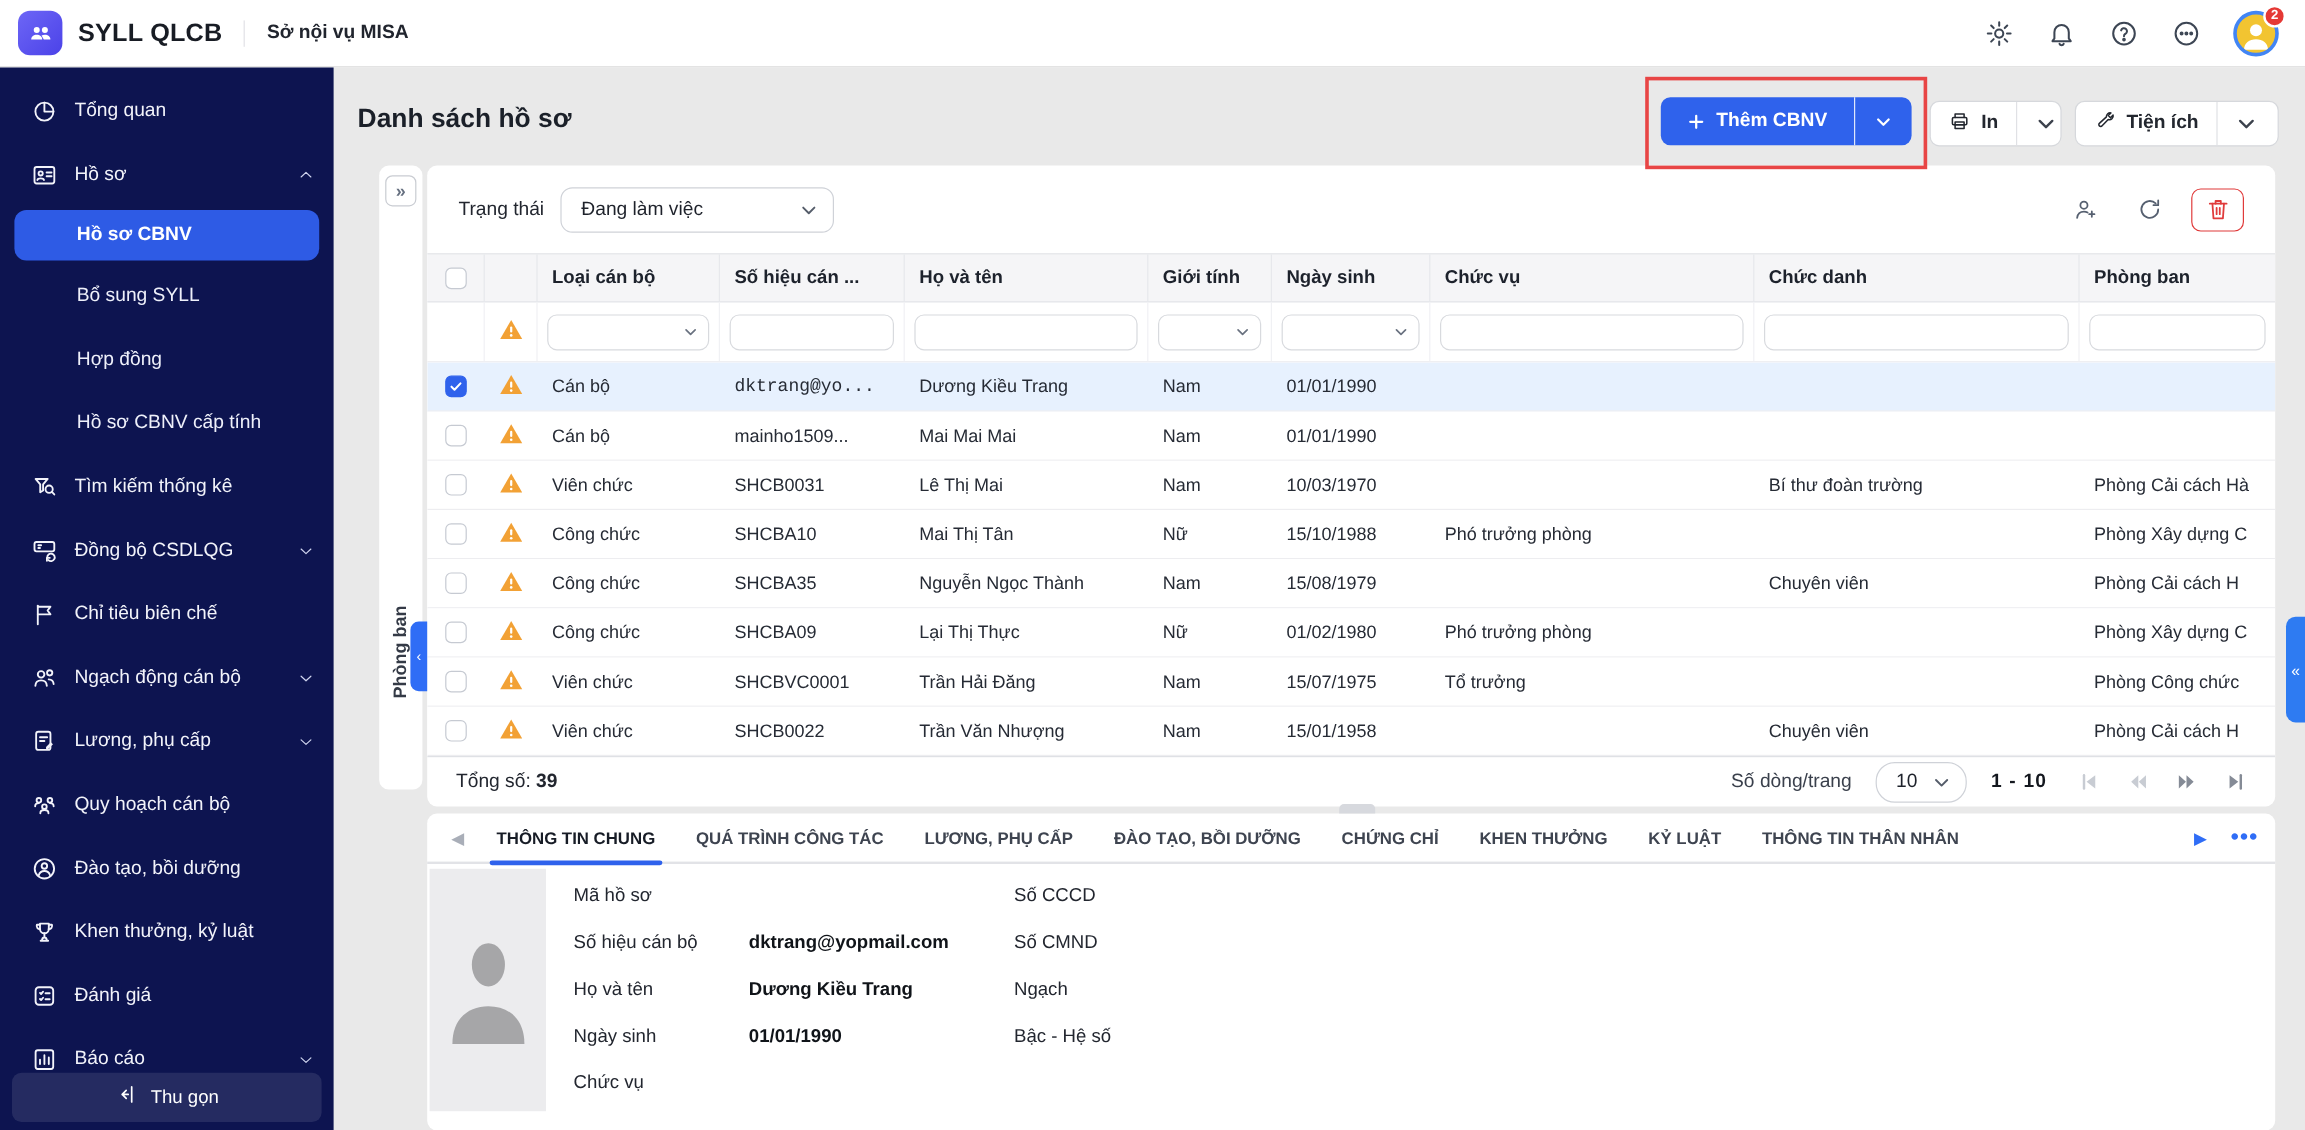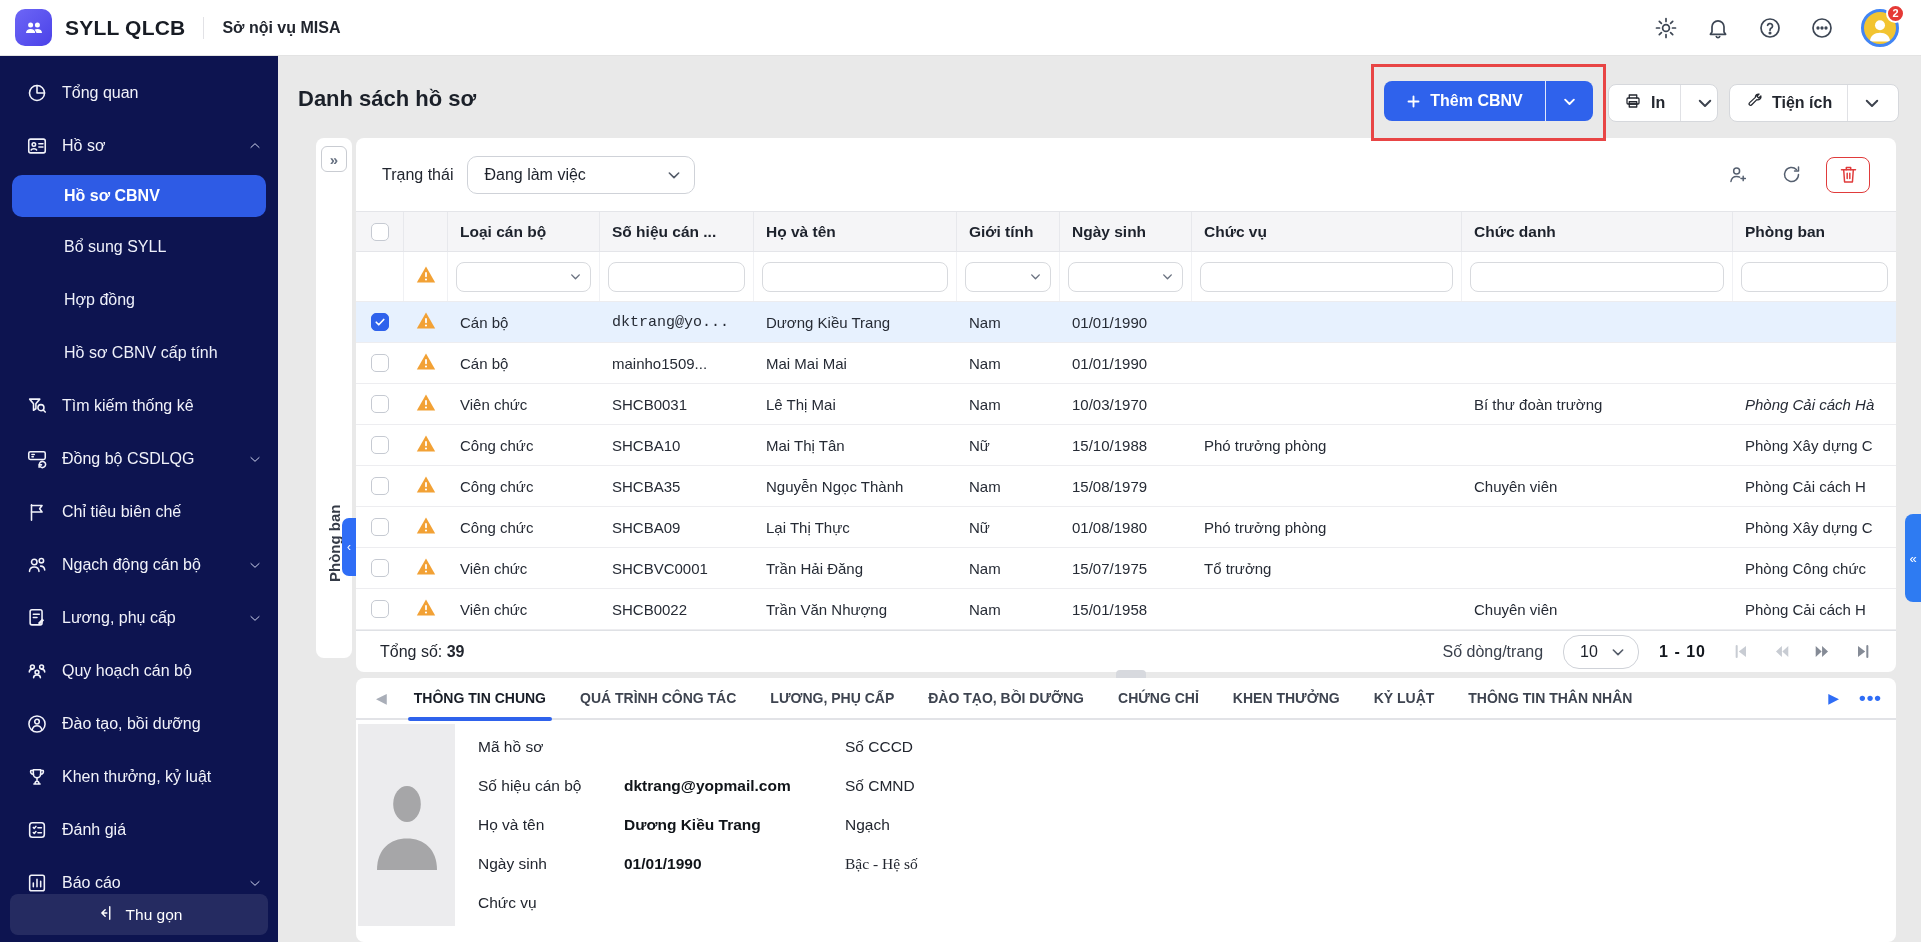--- a/index.html
+++ b/index.html
@@ -551,21 +551,21 @@
                 <circle cx="12" cy="17" r="1.3" fill="#fff"></circle>
               </svg></span>
           </div>
           <div class="tc" style="width: 152px;">Viên chức</div>
           <div class="tc" style="width: 154px;">SHCB0031</div>
           <div class="tc" style="width: 203px;">Lê Thị Mai</div>
           <div class="tc" style="width: 103px;">Nam</div>
           <div class="tc" style="width: 132px;">10/03/1970</div>
           <div class="tc" style="width: 270px;"></div>
           <div class="tc" style="width: 271px;">Bí thư đoàn trường</div>
-          <div class="tc" style="width: 163px; flex: 1 1 0%; font-style: italic;">Phòng Cải cách Hà</div>
+          <div class="tc" style="width: 163px; flex: 1 1 0%;">Phòng Cải cách Hà</div>
         </div>
         <div class="trow">
           <div class="tc center" style="width: 48px;">
             <span class="cbx"></span>
           </div>
           <div class="tc center" style="width: 44px;">
             <span class="warn"><svg viewBox="0 0 24 22">
                 <path d="M12 1.5L23 20.5H1z" fill="#f2a135"></path>
                 <rect x="10.9" y="8" width="2.2" height="6.2" rx="1.1" fill="#fff"></rect>
                 <circle cx="12" cy="17" r="1.3" fill="#fff"></circle>
@@ -608,21 +608,21 @@
             <span class="warn"><svg viewBox="0 0 24 22">
                 <path d="M12 1.5L23 20.5H1z" fill="#f2a135"></path>
                 <rect x="10.9" y="8" width="2.2" height="6.2" rx="1.1" fill="#fff"></rect>
                 <circle cx="12" cy="17" r="1.3" fill="#fff"></circle>
               </svg></span>
           </div>
           <div class="tc" style="width: 152px;">Công chức</div>
           <div class="tc" style="width: 154px;">SHCBA09</div>
           <div class="tc" style="width: 203px;">Lại Thị Thực</div>
           <div class="tc" style="width: 103px;">Nữ</div>
-          <div class="tc" style="width: 132px;">01/08/1980</div>
+          <div class="tc" style="width: 132px;">01/02/1980</div>
           <div class="tc" style="width: 270px;">Phó trưởng phòng</div>
           <div class="tc" style="width: 271px;"></div>
           <div class="tc" style="width: 163px; flex: 1 1 0%;">Phòng Xây dựng C</div>
         </div>
         <div class="trow">
           <div class="tc center" style="width: 48px;">
             <span class="cbx"></span>
           </div>
           <div class="tc center" style="width: 44px;">
             <span class="warn"><svg viewBox="0 0 24 22">
@@ -734,19 +734,19 @@
         <div class="f-label" style="left: 122px; top: 57px;">Số hiệu cán bộ</div>
         <div class="f-value" style="left: 268px; top: 57px;">dktrang@yopmail.com</div>
         <div class="f-label" style="left: 122px; top: 96px;">Họ và tên</div>
         <div class="f-value" style="left: 268px; top: 96px;">Dương Kiều Trang</div>
         <div class="f-label" style="left: 122px; top: 135px;">Ngày sinh</div>
         <div class="f-value" style="left: 268px; top: 135px;">01/01/1990</div>
         <div class="f-label" style="left: 122px; top: 174px;">Chức vụ</div>
         <div class="f-label" style="left: 489px; top: 18px;">Số CCCD</div>
         <div class="f-label" style="left: 489px; top: 57px;">Số CMND</div>
         <div class="f-label" style="left: 489px; top: 96px;">Ngạch</div>
-        <div class="f-label" style="left: 489px; top: 135px; font-family: Liberation Serif, serif;">Bậc - Hệ số</div>
+        <div class="f-label" style="left: 489px; top: 135px;">Bậc - Hệ số</div>
       </div>
   </section>
 
   <div class="vscroll-tab">«</div>
 
 </div>
 
 </body></html>

